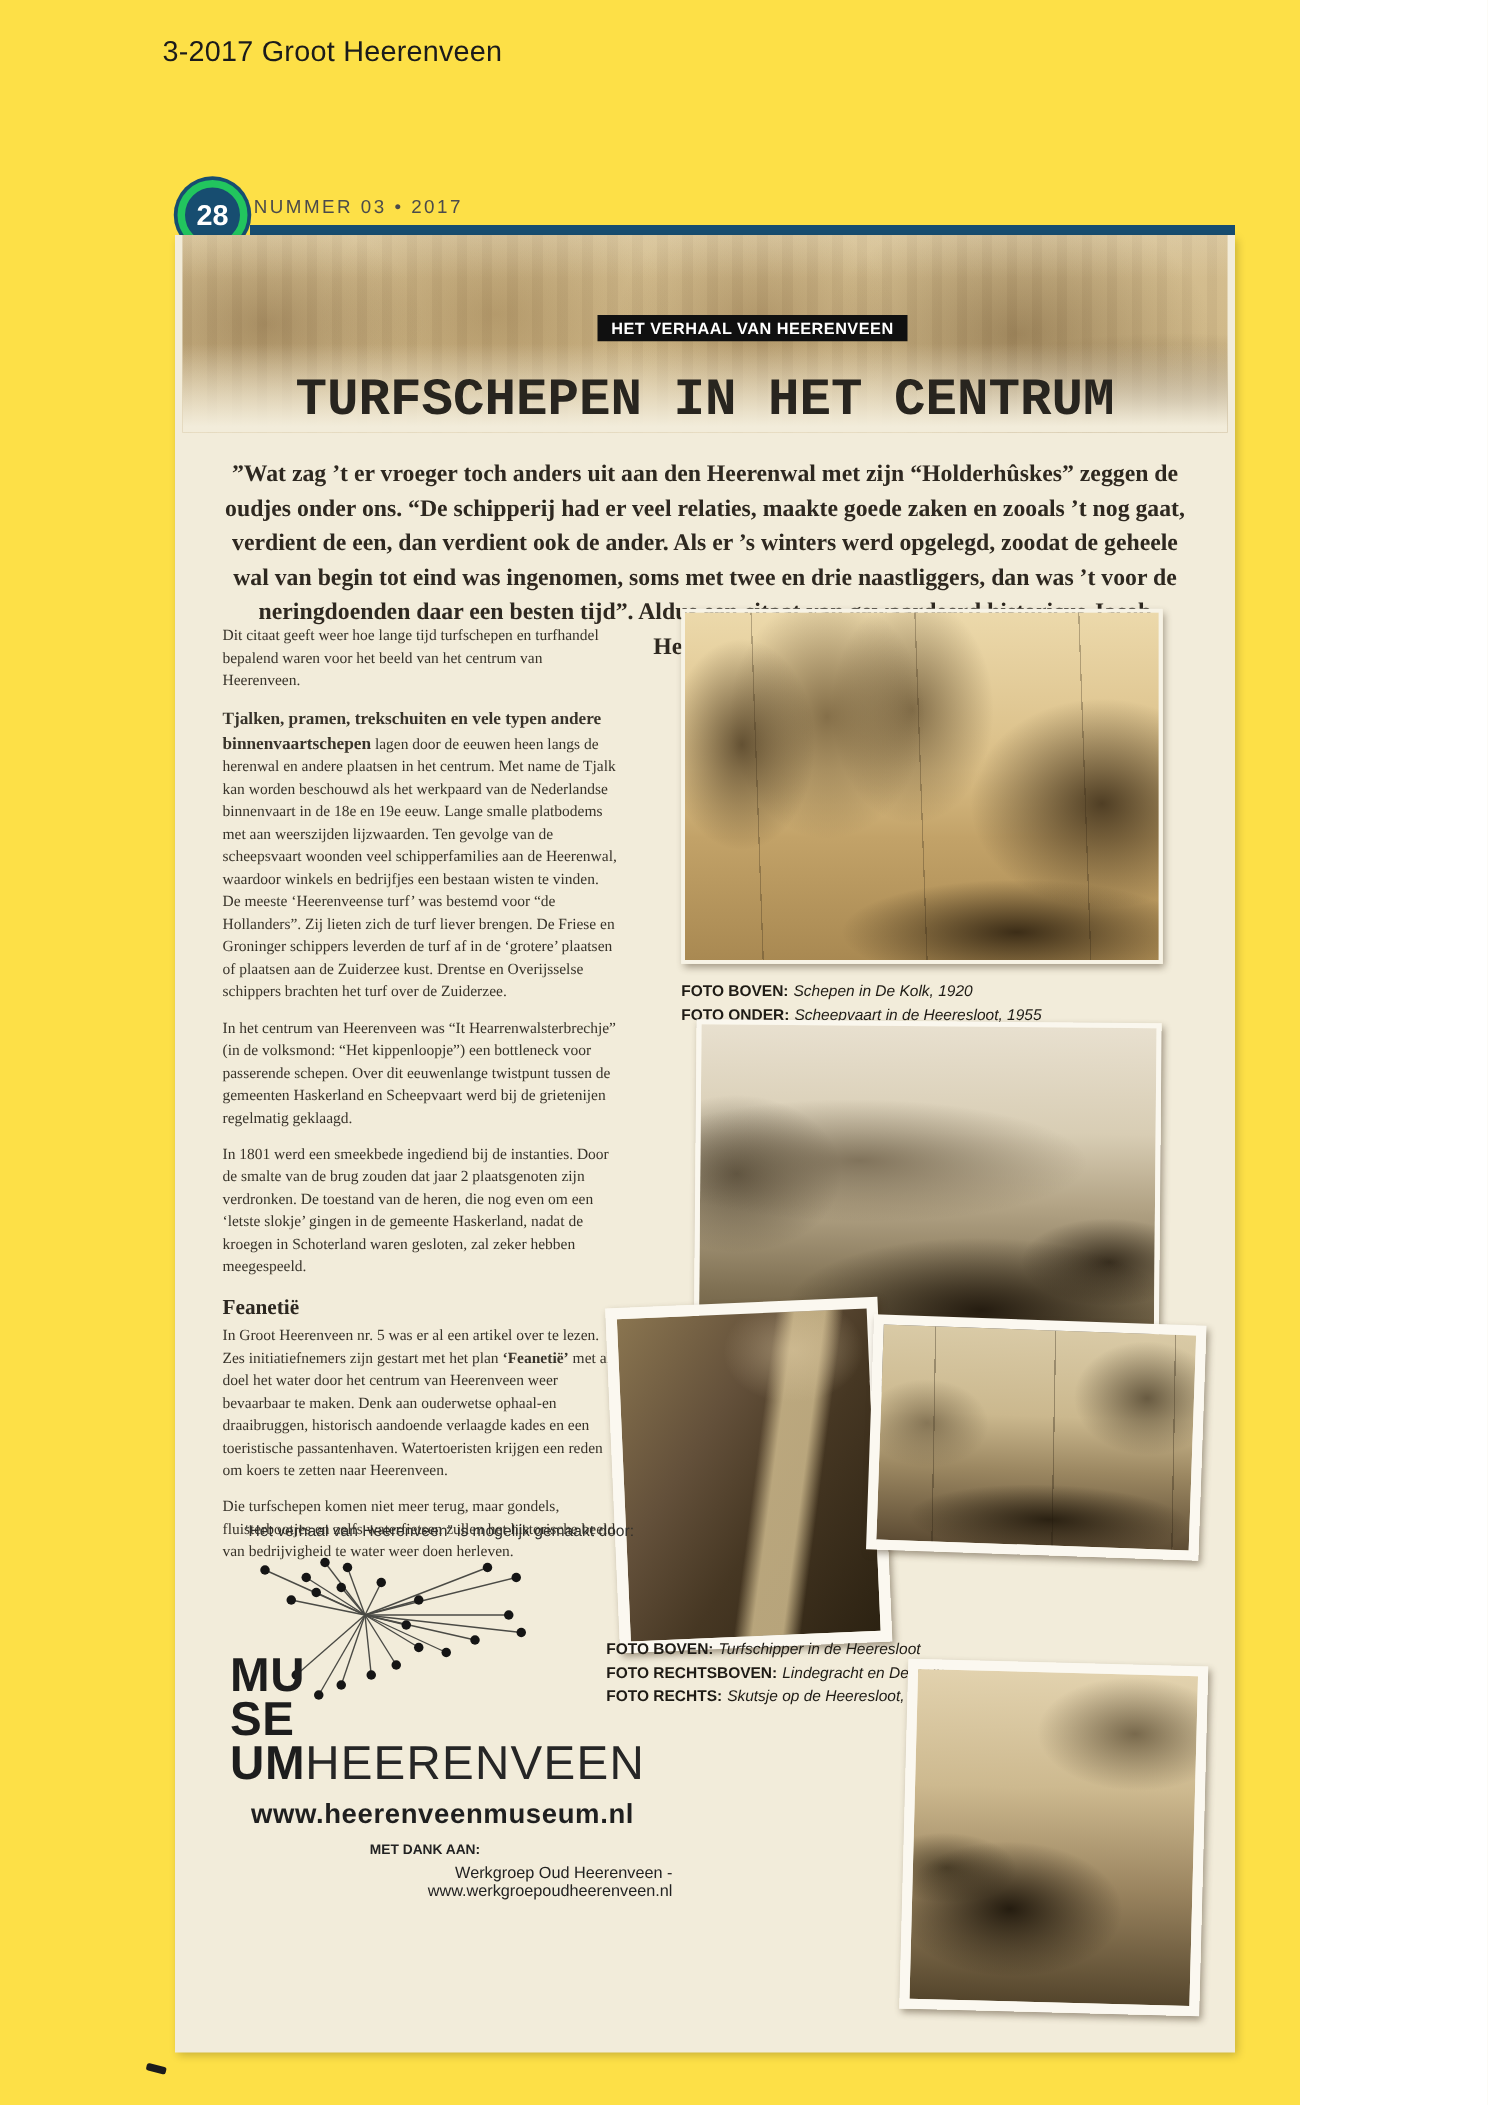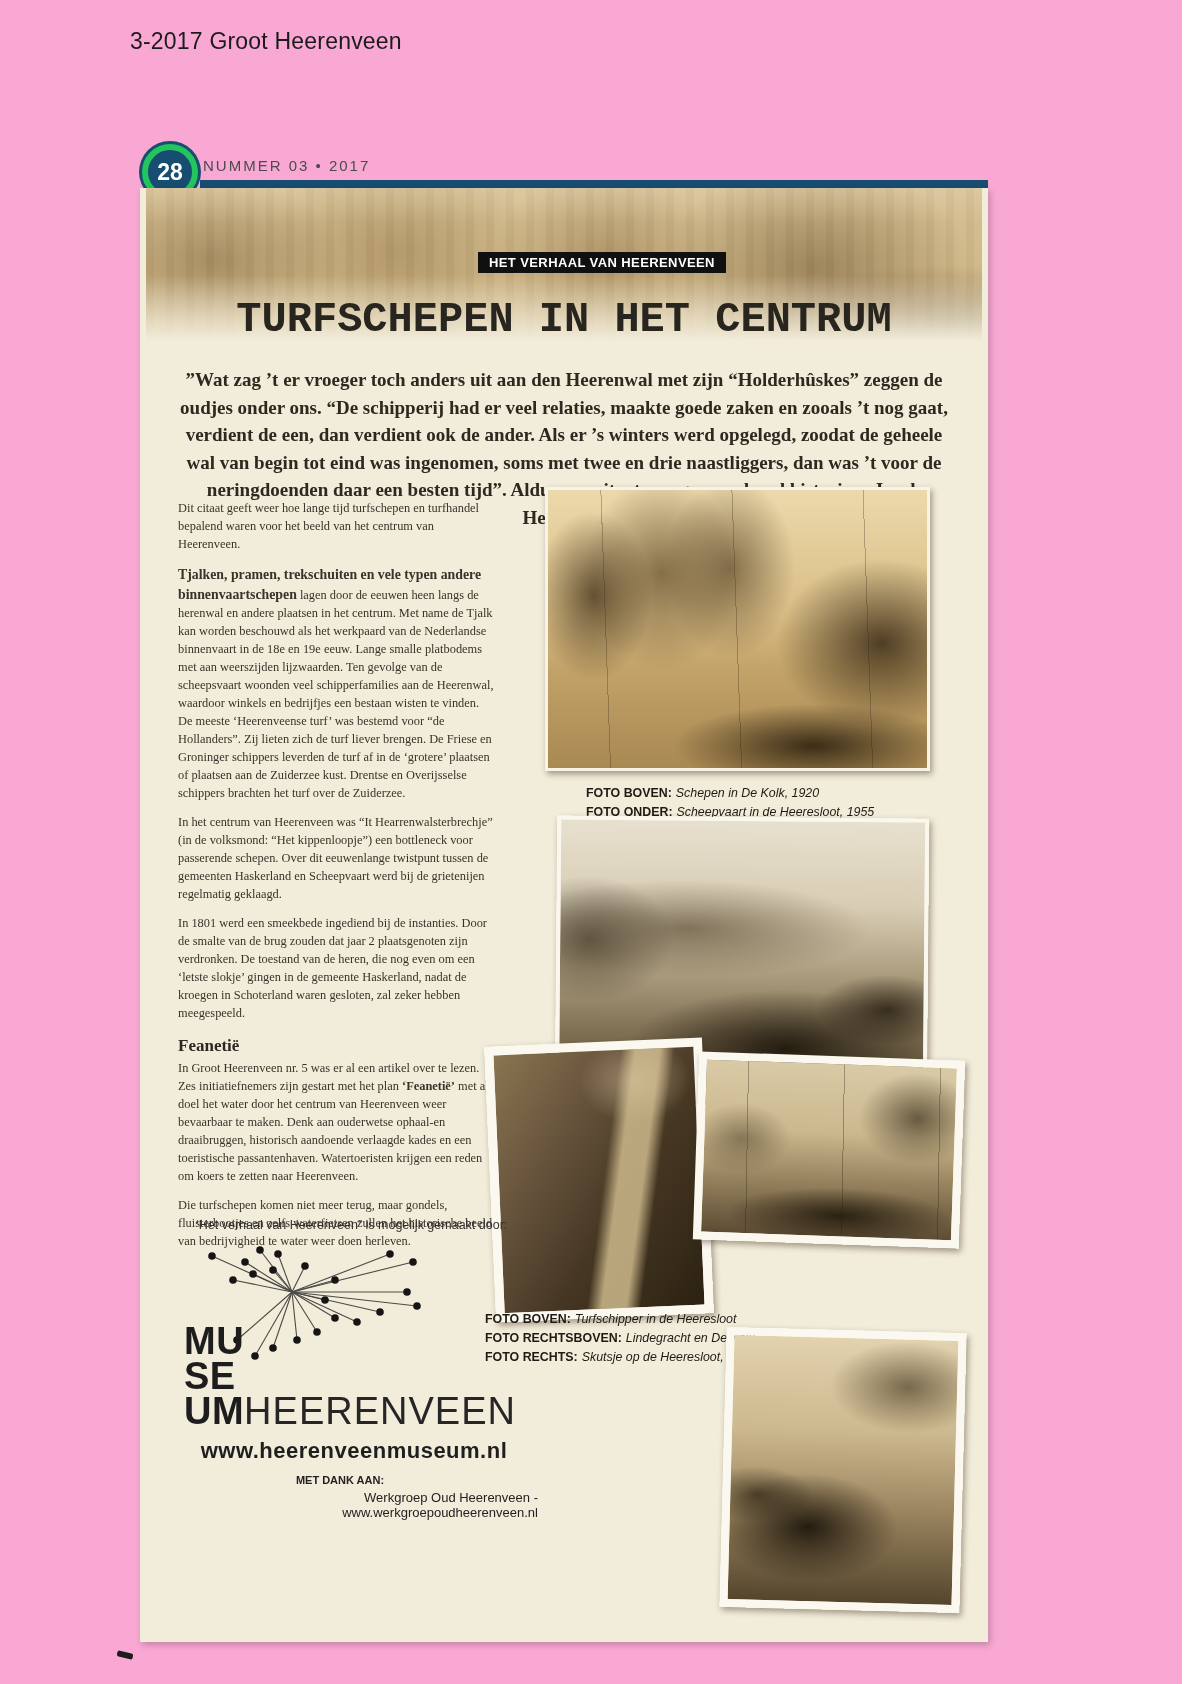--- a/index.html
+++ b/index.html
@@ -1,16 +1,16 @@
 <!DOCTYPE html>
 <html><head>
 <meta charset="utf-8">
 <style>
   html,body{margin:0;padding:0;background:#ffffff;}
-  #canvas{position:relative;width:1182px;height:1684px;background:#f9a8d4;overflow:hidden;
+  #canvas{position:relative;width:1040px;height:1684px;background:#fde047;overflow:hidden;
           font-family:"Liberation Sans",sans-serif;}
   .abs{position:absolute;}
 
   
   .scan-title{left:130px;top:28px;font-size:23px;color:#1b1b1b;letter-spacing:.2px;}
 
   
   .badge{left:142px;top:144px;width:44px;height:44px;border-radius:50%;background:#174d70;
          border:6px solid #22c55e;box-shadow:0 0 0 3px #174d70;color:#fff;font-weight:bold;
          font-size:23px;line-height:44px;text-align:center;}
@@ -85,21 +85,21 @@
   .photo-skutsje{left:583px;top:1142px;width:224px;height:264px;border:8px solid #fbf8f0;
     transform:rotate(1.5deg);
     background:
       radial-gradient(ellipse 120px 70px at 78% 18%, rgba(80,66,42,.7), transparent 65%),
       radial-gradient(ellipse 150px 90px at 35% 72%, rgba(25,18,8,.9), transparent 60%),
       radial-gradient(ellipse 80px 40px at 12% 60%, rgba(50,40,22,.7), transparent 70%),
       linear-gradient(to bottom, #e2d2ae 0%, #cdb98f 35%, #9b8560 65%, #54452c 100%);}
 
   
   .caps{font-size:12.4px;line-height:1.55;color:#1e1b15;}
-  .caps1{left:405px;top:596px;margin-left:41px;}
+  .caps1{left:405px;top:596px;}
   .caps2{left:345px;top:1122px;}
   .cap-label{font-weight:bold;margin-right:4px;}
   .cap-text{font-style:italic;}
 
   
   .sponsor-line{left:56px;top:1030px;font-size:12.5px;color:#30302c;}
   .starburst{left:45px;top:1052px;}
   .logo-text{left:44px;top:1136px;font-size:38px;font-weight:bold;line-height:35px;
        color:#1d1d1d;letter-spacing:.5px;}
   .logo-light{font-weight:normal;color:#262626;letter-spacing:1px;}

